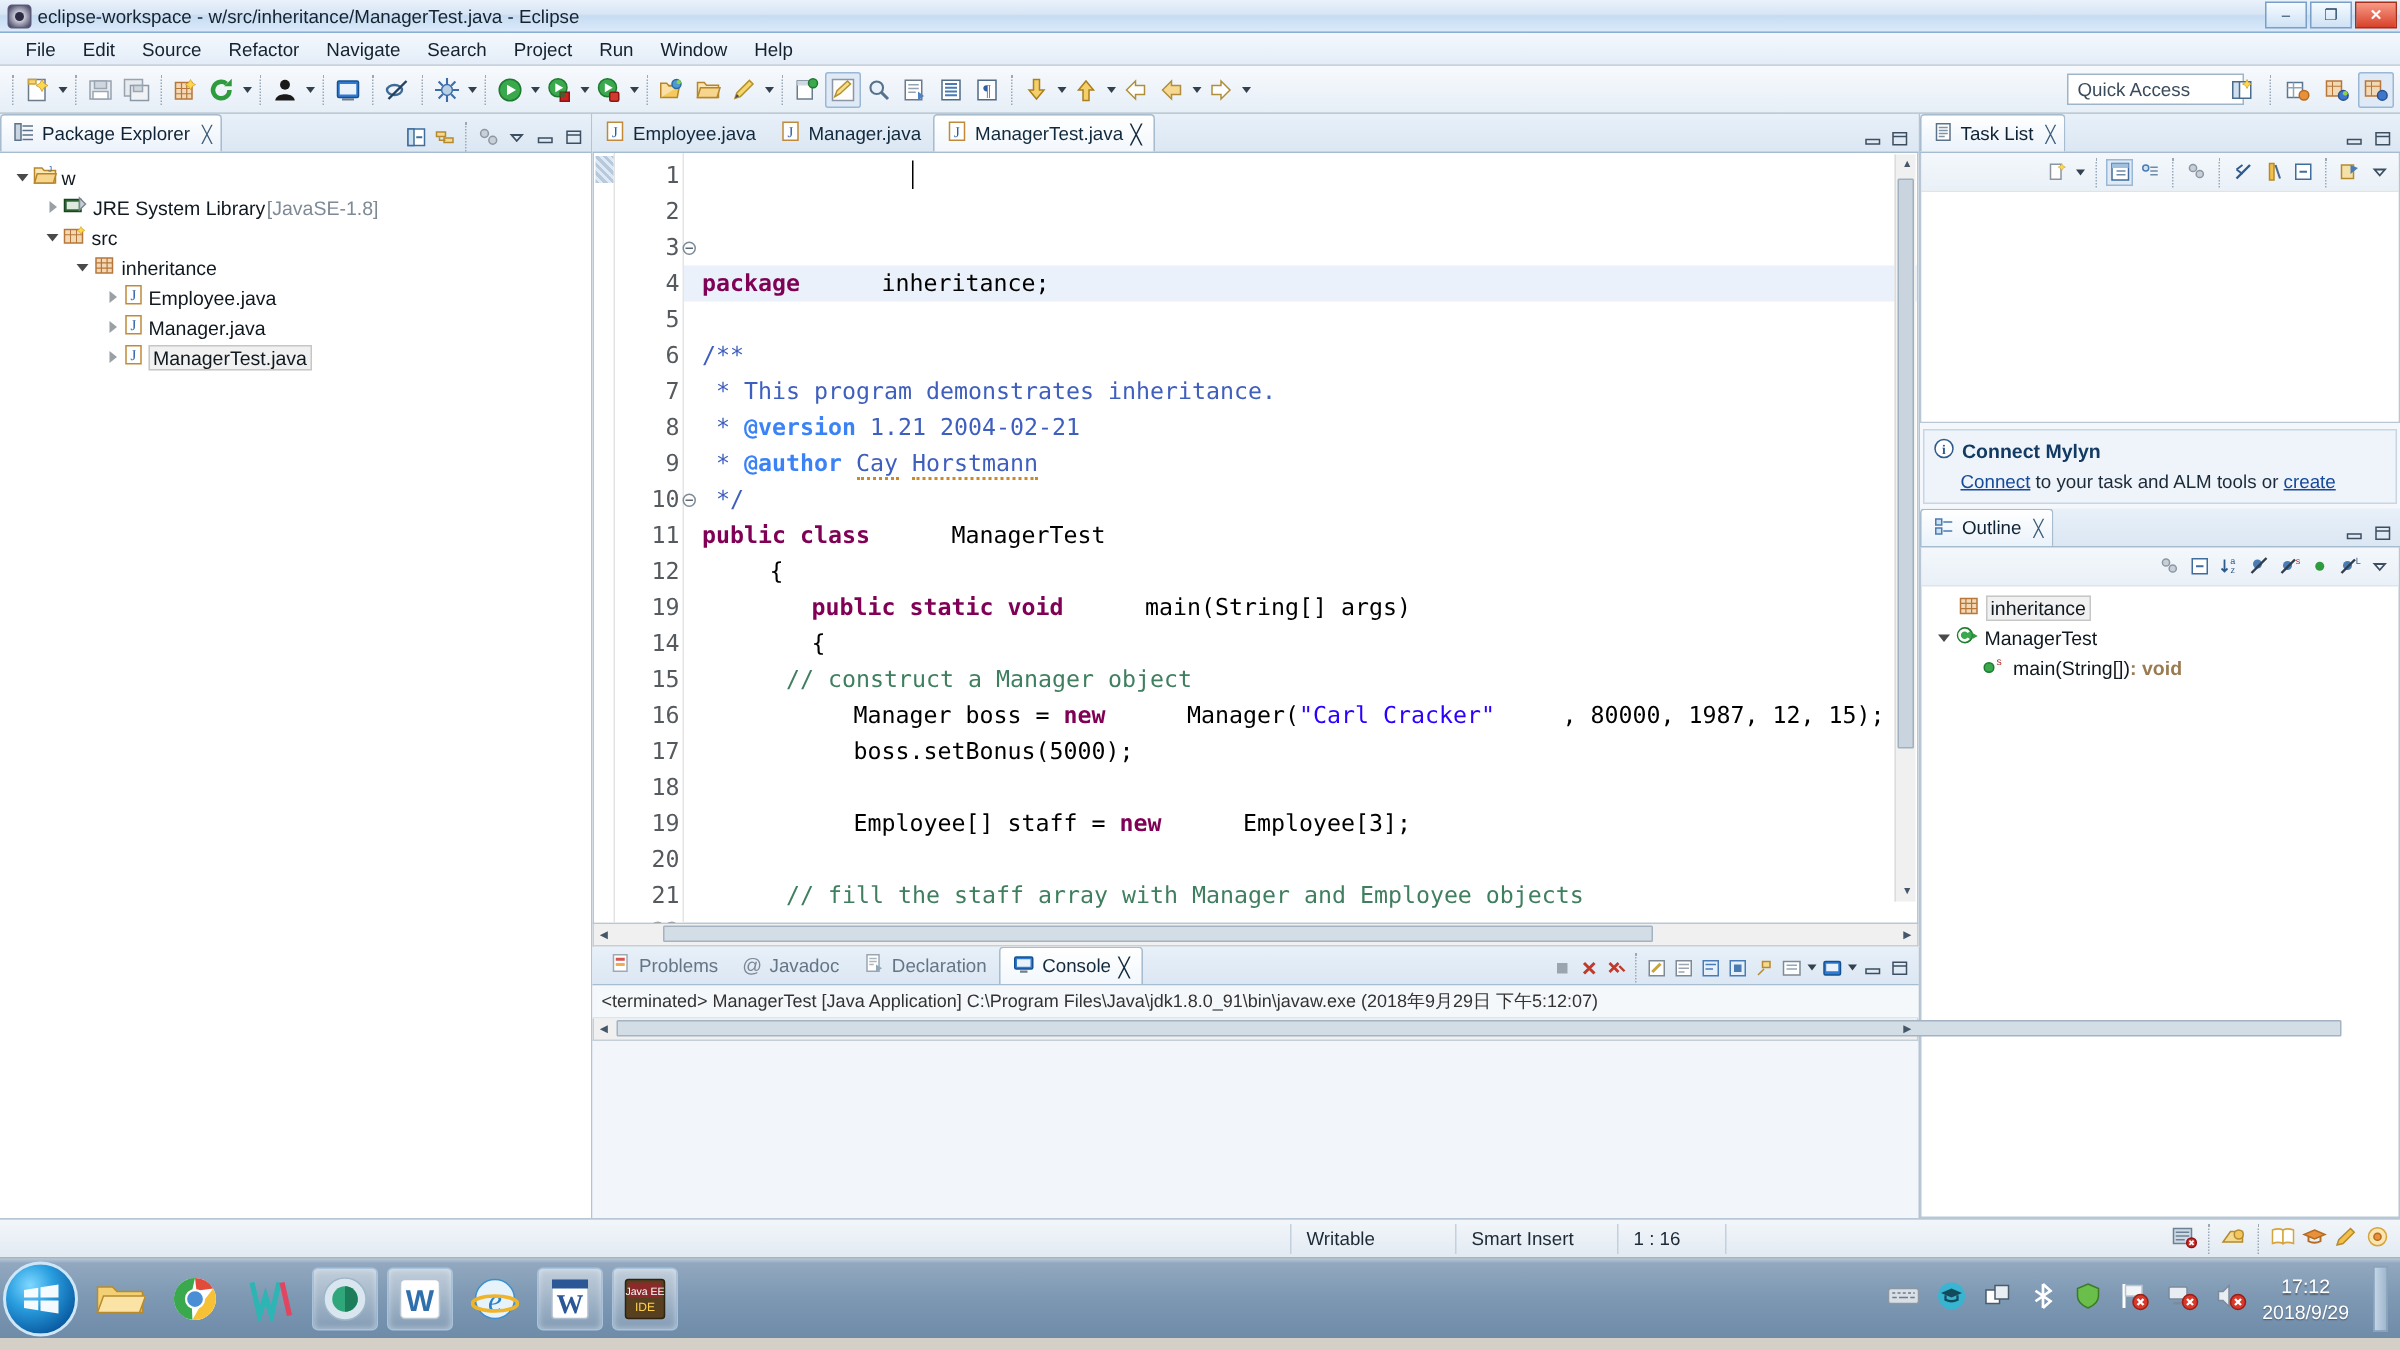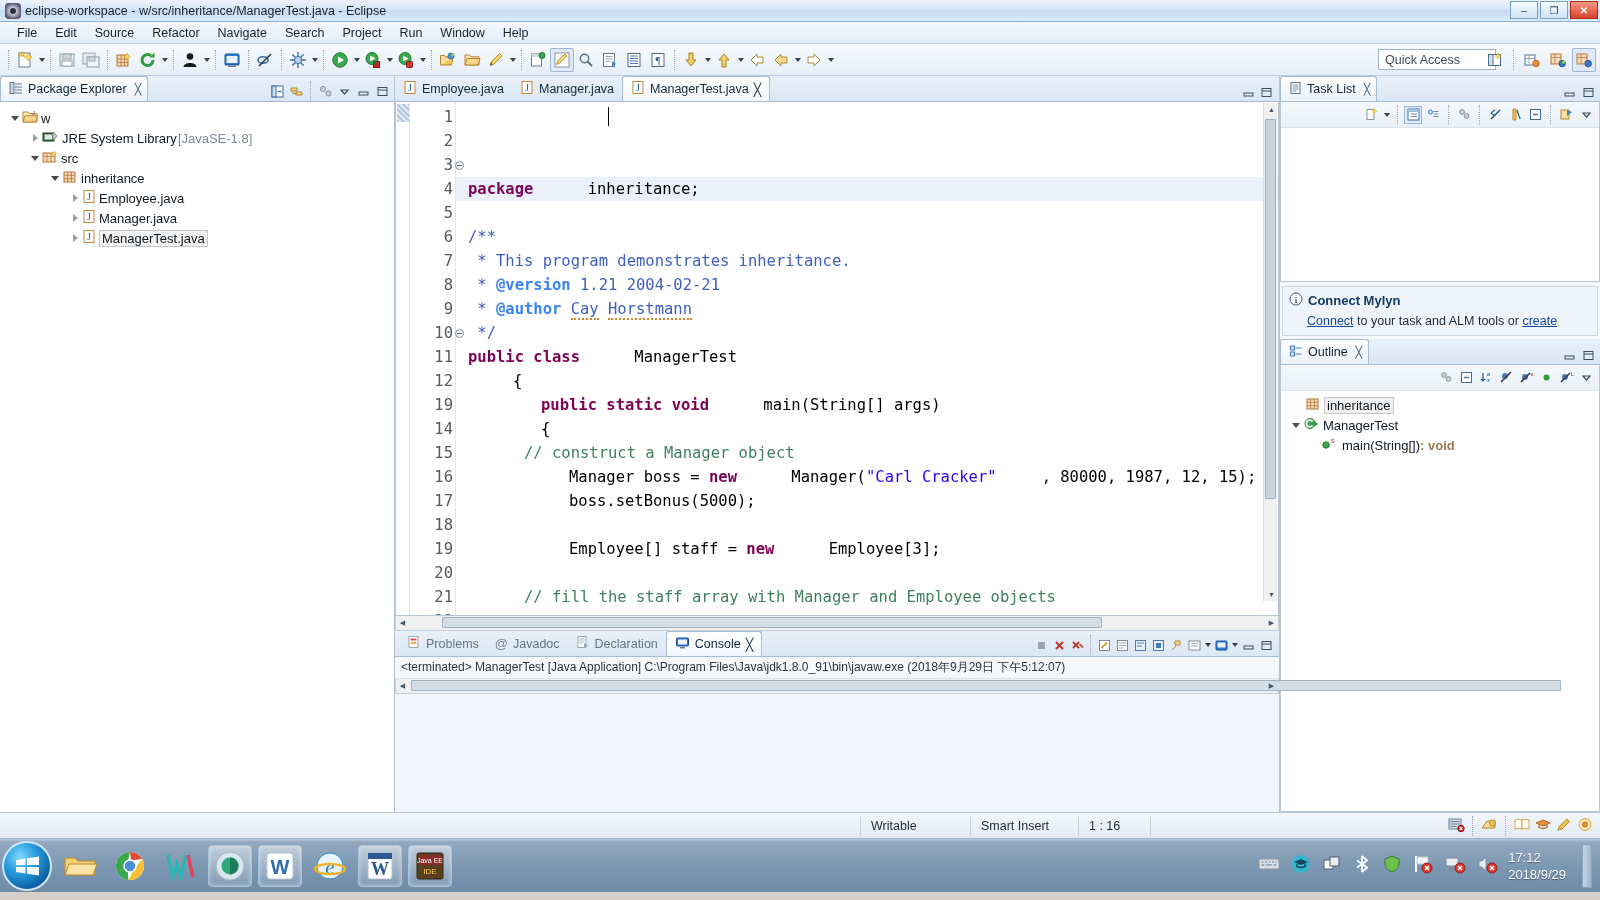--- a/index.html
+++ b/index.html
@@ -405,21 +405,21 @@
   .tb-app.framed {
     border: 1px solid #a8c4dd;
     background: linear-gradient(to bottom, rgba(255,255,255,.45), rgba(255,255,255,.12));
     box-shadow: inset 0 0 4px rgba(255,255,255,.5);
   }
   #tray {
     margin-left: auto; display: flex; align-items: center; gap: 10px;
     padding-right: 8px; height: 100%;
   }
   #clock {
-    color: #fff; font-size: 13px; line-height: 17px;
+    color: #fff; font-size: 13px; text-align: center; line-height: 17px;
     text-shadow: 0 1px 1px rgba(0,0,0,.4);
   }
   #showdesk {
     width: 10px; height: 44px; margin-left: 6px;
     background: linear-gradient(to right, #c4d6e7, #9fb6cc);
     border: 1px solid #8aa3bb;
   }
 </style>
 </head>
 <body>

